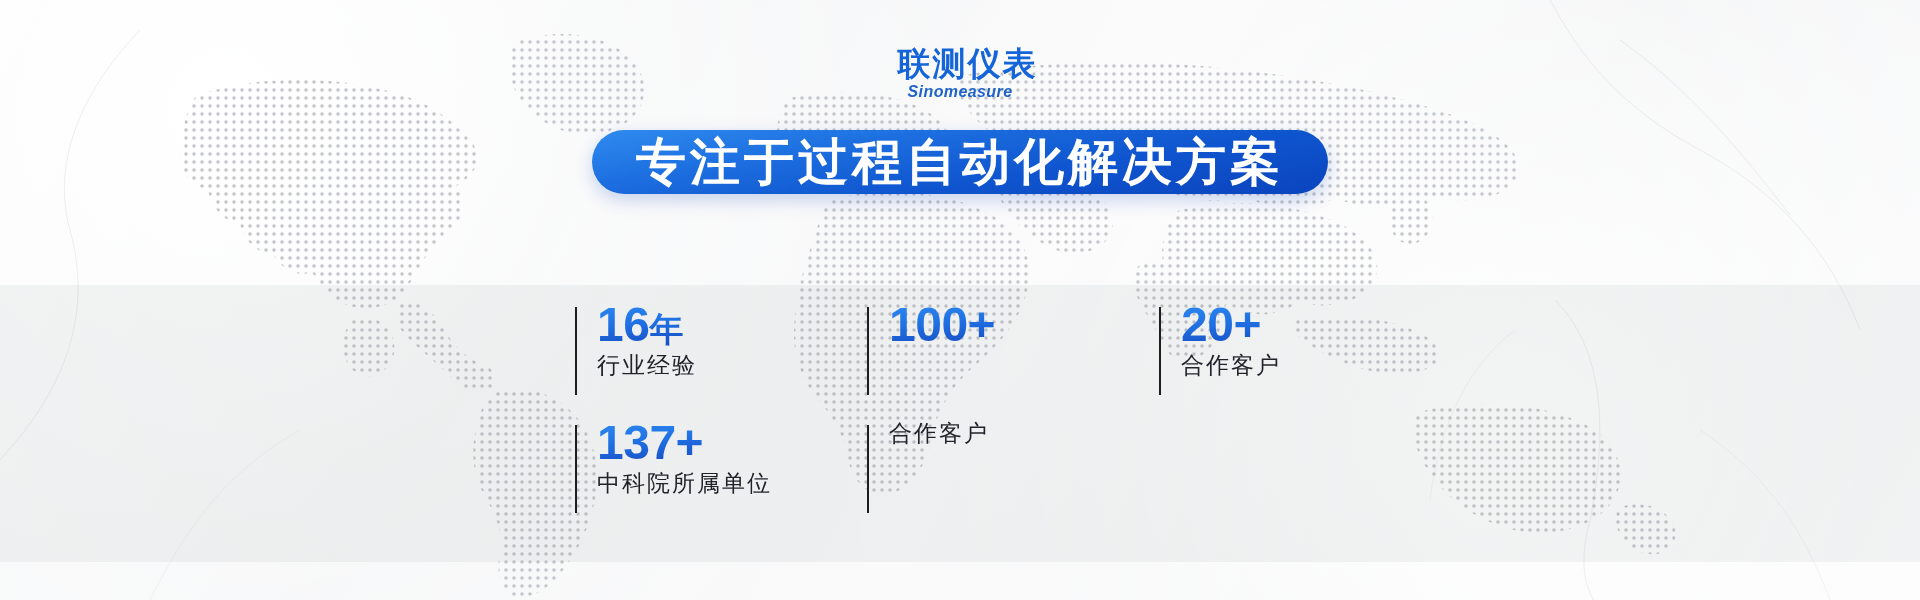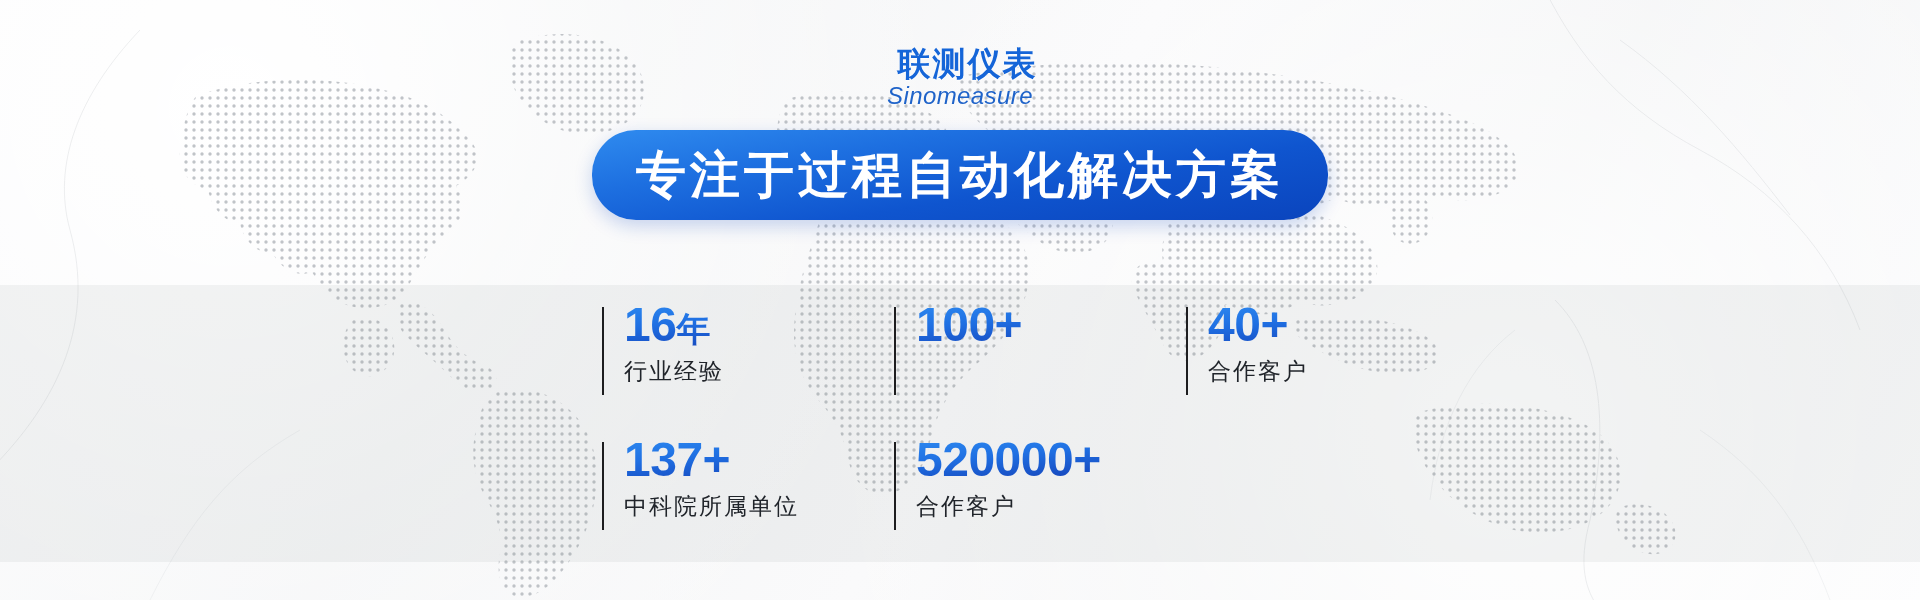--- a/index.html
+++ b/index.html
@@ -67,67 +67,67 @@
     font-size: 33px;
     font-weight: 700;
     letter-spacing: 2px;
     color: #1565d8;
     font-family: "DejaVu Sans", "Liberation Sans", sans-serif;
     text-shadow: 0 1px 0 rgba(255,255,255,.7);
     margin-left: 15px;
   }
   .logo-en {
     margin-top: 4px;
-    font-size: 24px;
-    font-weight: 400;
+    font-size: 16px;
+    font-weight: 700;
     font-style: italic;
     letter-spacing: .4px;
     color: #1f63c9;
     font-family: "Liberation Sans", sans-serif;
   }
 
   
   .pill-wrap {
     position: absolute;
     left: 0;
     right: 0;
     top: 130px;
     display: flex;
     justify-content: center;
   }
   .pill {
     display: inline-flex;
     align-items: center;
     justify-content: center;
-    height: 90px;
+    height: 64px;
     padding: 0 44px;
     border-radius: 44px;
     background: linear-gradient(171deg, #2f8bef 0%, #1d6fe0 30%, #0f55cf 62%, #0a44bd 100%);
     box-shadow: 0 6px 18px rgba(13,70,190,.22);
   }
   .pill-text {
     color: #ffffff;
     font-size: 50px;
     font-weight: 700;
     letter-spacing: 4px;
     line-height: 1;
     white-space: nowrap;
     font-family: "DejaVu Sans", "Liberation Sans", sans-serif;
   }
 
   
   .stats {
     position: absolute;
-    left: 602px;
+    left: 575px;
     top: 300px;
     width: 600px;
     display: grid;
     grid-template-columns: 292px 292px 292px;
     grid-template-rows: 105px 105px;
-    row-gap: 30px;
+    row-gap: 13px;
   }
   .stat {
     position: relative;
     padding-left: 22px;
     box-sizing: border-box;
   }
   .stat-rule {
     position: absolute;
     left: 0;
     top: 7px;
@@ -147,21 +147,20 @@
     background-clip: text;
     color: transparent;
     -webkit-text-fill-color: transparent;
   }
   .stat-value .unit {
     font-size: 34px;
     font-weight: 700;
     letter-spacing: 0;
   }
   .stat-label {
-    margin-top: 6px;
     font-size: 23px;
     font-weight: 400;
     letter-spacing: 2px;
     color: #20242a;
     white-space: nowrap;
     font-family: "DejaVu Sans", "Liberation Sans", sans-serif;
   }
 </style>
 </head>
 <body>
@@ -284,32 +283,31 @@
       <div class="stat-label">行业经验</div>
     </div>
 
     <div class="stat">
       <span class="stat-rule"></span>
       <div class="stat-value"><span>100+</span><span class="unit"></span></div>
     </div>
 
     <div class="stat">
       <span class="stat-rule"></span>
-      <div class="stat-value"><span>40+</span><span class="unit"></span></div>
+      <div class="stat-value"><span>20+</span><span class="unit"></span></div>
       <div class="stat-label">合作客户</div>
     </div>
 
     <div class="stat">
       <span class="stat-rule"></span>
       <div class="stat-value"><span>137+</span><span class="unit"></span></div>
       <div class="stat-label">中科院所属单位</div>
     </div>
 
     <div class="stat">
       <span class="stat-rule"></span>
-      <div class="stat-value"><span>520000+</span><span class="unit"></span></div>
       <div class="stat-label">合作客户</div>
     </div>
 
 
   </div>
 
 </div>
 
 </body></html>

